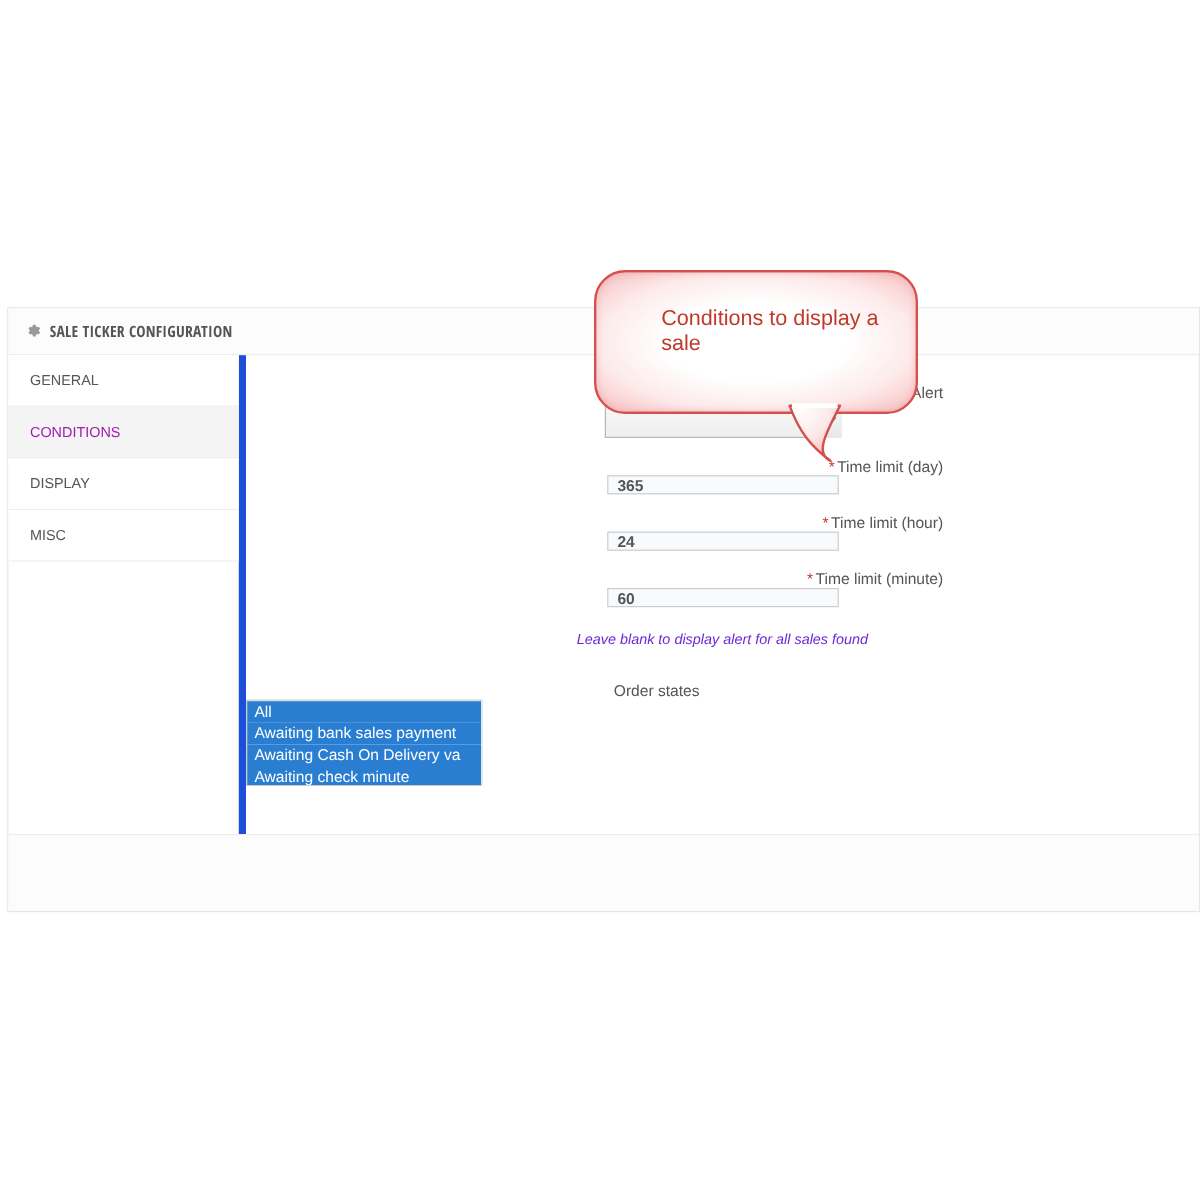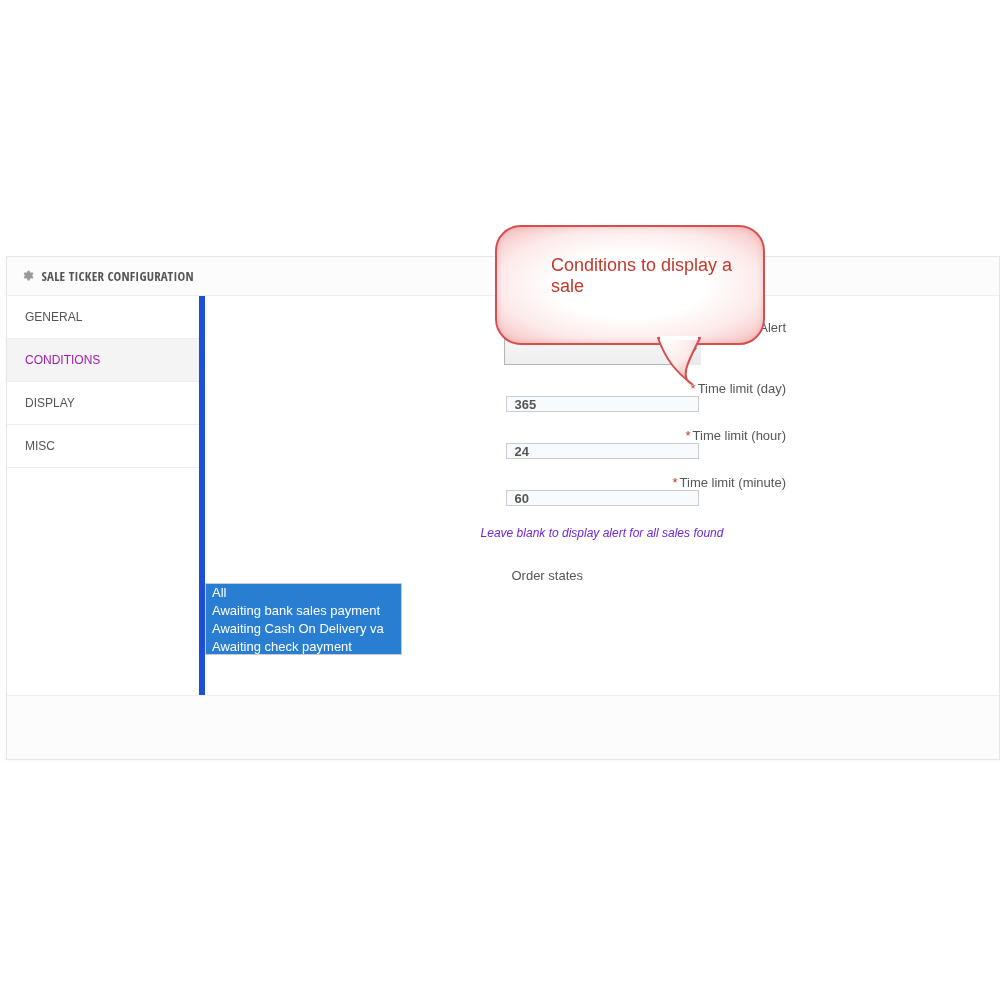--- a/index.html
+++ b/index.html
@@ -237,21 +237,21 @@
         </div>
       </div>
 
       <div class="form-row" style="align-items:flex-start">
         <div class="form-label" style="padding-top:4px"><span>Order states</span></div>
         <div class="form-control-wrap">
           <div class="multi-wrap">
             <div class="multi-option">All</div>
             <div class="multi-option">Awaiting bank sales payment</div>
             <div class="multi-option">Awaiting Cash On Delivery va</div>
-            <div class="multi-option">Awaiting check payment</div>
+            <div class="multi-option">Awaiting check minute</div>
           </div>
         </div>
       </div>
 
     </div>
   </div>
 
   <div class="panel-footer"></div>
 </div>
 

